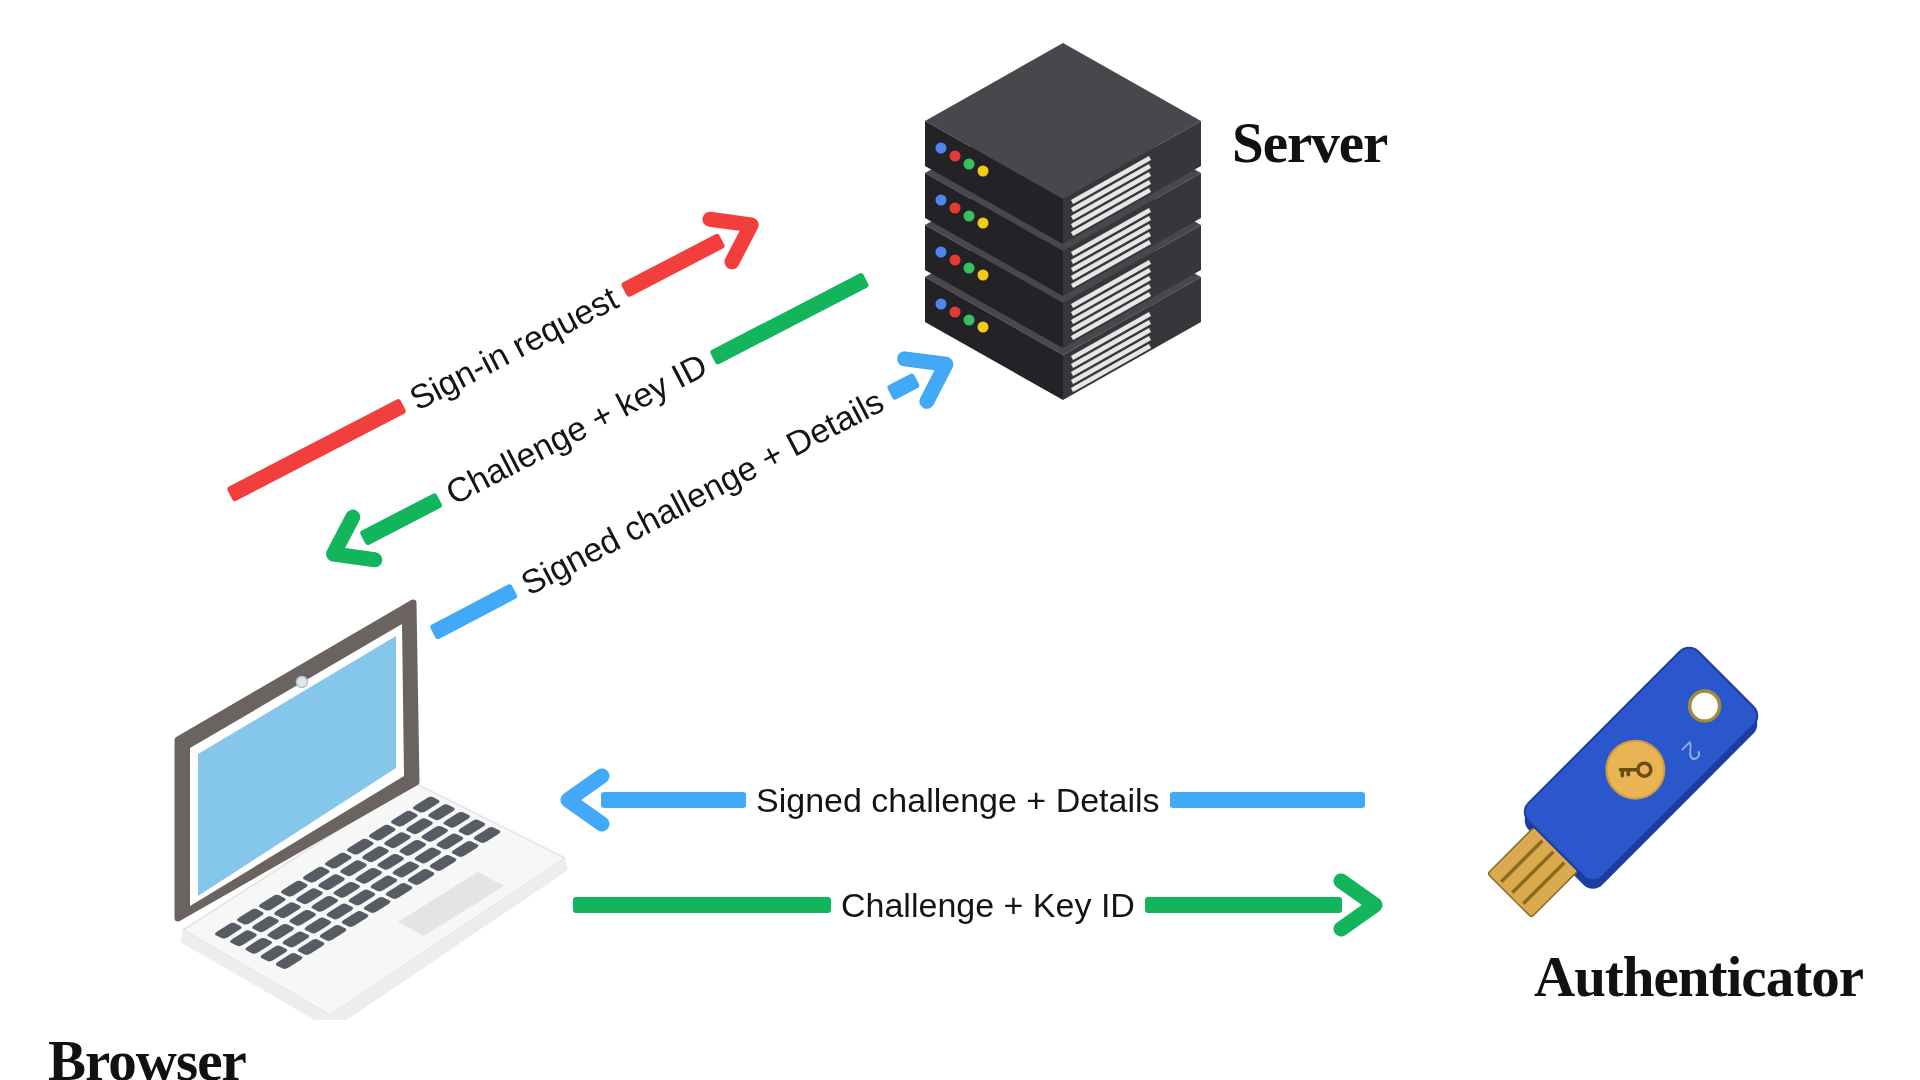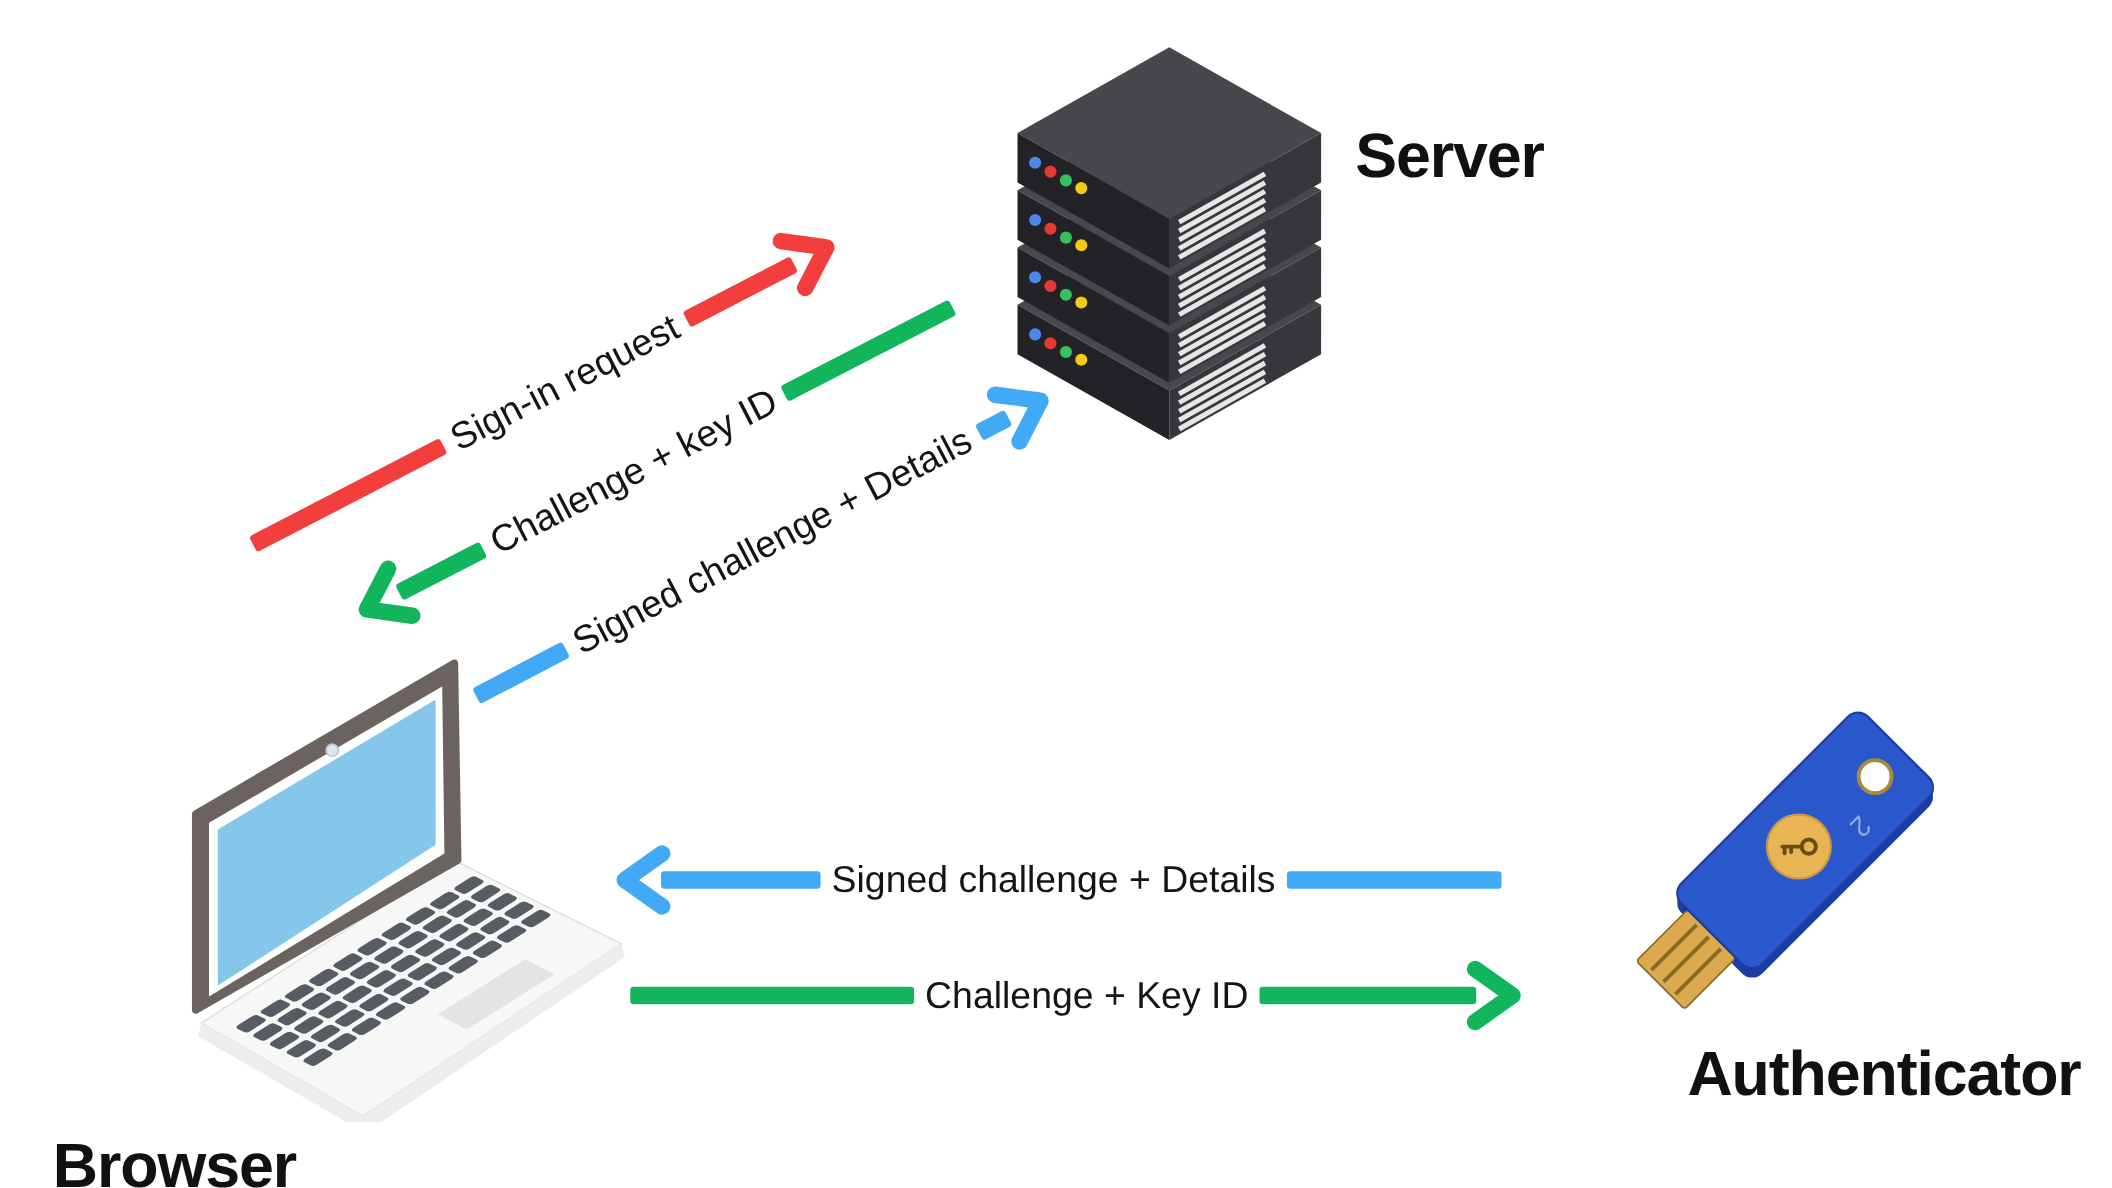--- a/index.html
+++ b/index.html
@@ -1,20 +1,20 @@
 <!DOCTYPE html>
 <html><head>
 <meta charset="utf-8">
 <style>
   html,body{margin:0;padding:0;background:#fff;}
   .canvas{position:relative;width:1920px;height:1080px;background:#ffffff;overflow:hidden;
           font-family:"Liberation Sans",sans-serif;}
   .illus{position:absolute;}
   .node-label{position:absolute;font-weight:700;font-size:57px;line-height:1;color:#111;
-              letter-spacing:-1px;white-space:nowrap;}
+              letter-spacing:-1px;white-space:nowrap;font-family:Liberation Serif, serif;}
   
   .arrow{position:absolute;display:flex;align-items:center;gap:10px;height:66px;
          transform-origin:left center;}
   .bar{height:16px;border-radius:3px;background:currentColor;flex:0 0 auto;}
   .grow{flex:1 1 auto;min-width:12px;}
   .alabel{font-size:34px;line-height:1;color:#141414;white-space:nowrap;flex:0 0 auto;}
   .head{flex:0 0 auto;display:block;}
   .head.right{margin-left:-24px;}
   .head.left{margin-right:-24px;}
   .c-red{color:#f23e3c;}

